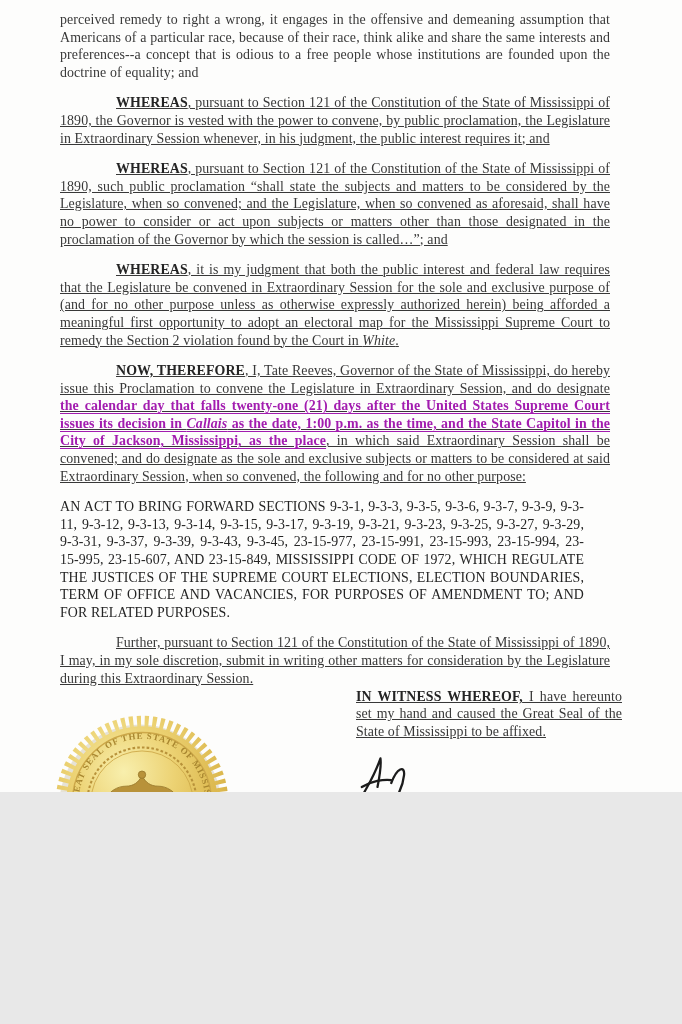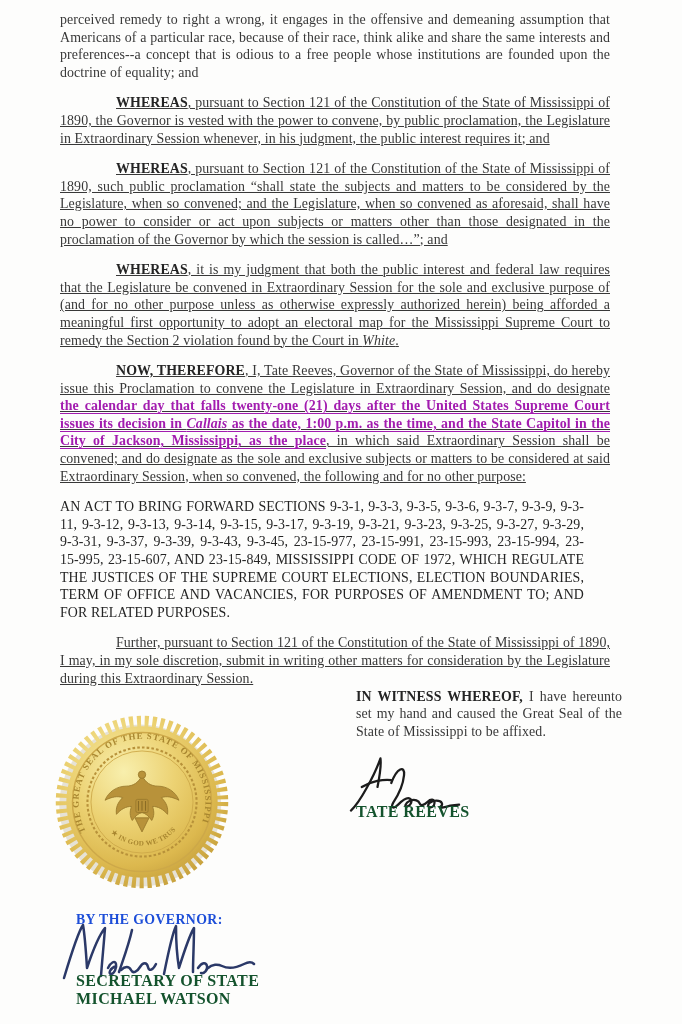--- a/index.html
+++ b/index.html
@@ -1,18 +1,18 @@
 <!DOCTYPE html>
 <html><head>
 <meta charset="utf-8">
 <style>
   html,body{margin:0;padding:0;background:#e8e8e8;}
   .page{
     position:relative;
-    width:682px;height:1024px;
+    width:682px;height:792px;
     margin:0 auto;
     background:#fdfdfc;
     font-family:"Liberation Serif","DejaVu Serif",serif;
     color:#383838;
     overflow:hidden;
     box-sizing:border-box;
     padding:11px 72px 0 60px;
   }
   .page p{
     margin:0 0 13px 0;
@@ -33,21 +33,21 @@
     margin:0 0 13px 40px;
     width:524px;
     font-weight:normal;color:#242424;
     font-size:13.5px;
     line-height:17.6px;
     text-align:justify;
   }
   .col-right{
     position:absolute;left:356px;top:688px;width:266px;
   }
-  .col-right p{margin:0 0 13px 0;font-size:13.9px;line-height:17.4px;text-align:justify;}
+  .col-right p{margin:0 0 13px 0;font-size:13.9px;line-height:17.4px;text-align:justify;text-decoration:underline;}
   sup{font-size:9px;vertical-align:super;line-height:0;}
   .sig-block{margin-top:2px;}
   .sig-name{
     font-weight:bold;color:#14532d;
     font-size:16px;line-height:17.5px;letter-spacing:.4px;
   }
   .tate-sig{display:block;margin:0 0 -12px -8px;}
   .seal-wrap{position:absolute;left:54px;top:714px;width:176px;height:176px;}
   .by-gov{position:absolute;left:76px;top:912px;}
   .by-gov .label{font-weight:bold;color:#1d4ed8;font-size:13.8px;letter-spacing:.4px;}

